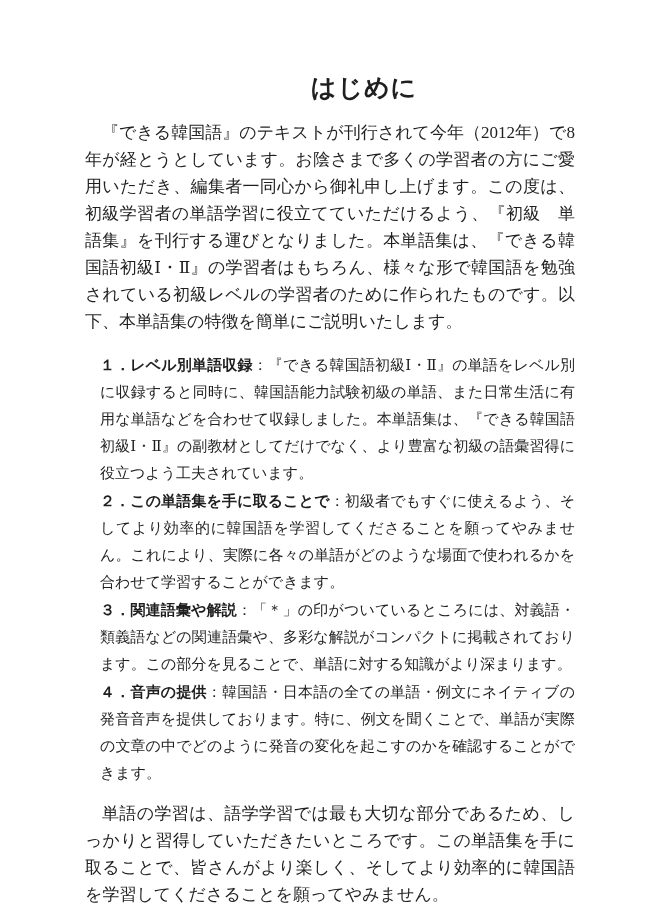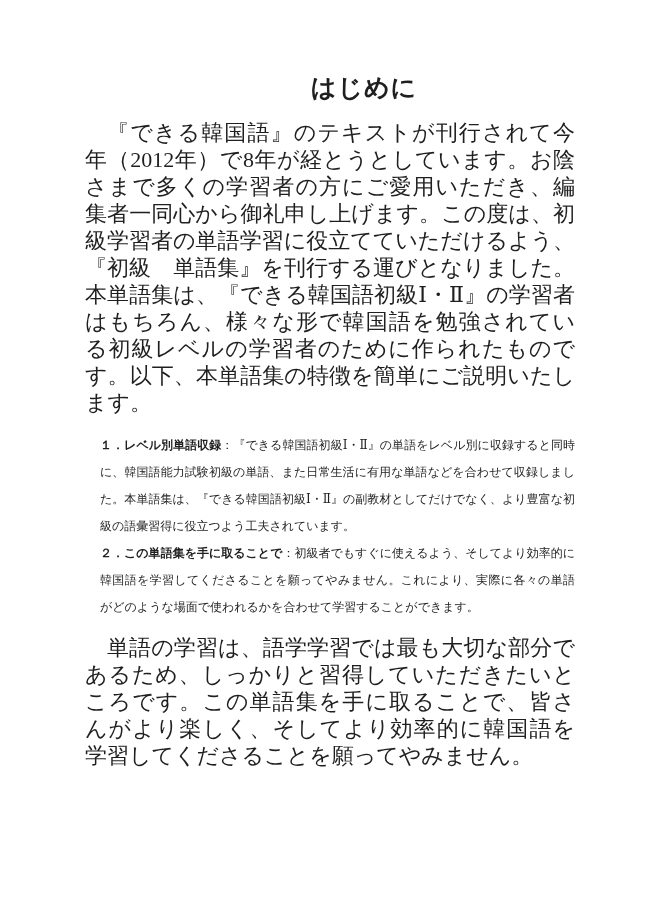--- a/index.html
+++ b/index.html
@@ -27,35 +27,35 @@
     left: 34px;
     text-align: center;
     font-family: "Liberation Sans", "DejaVu Sans", sans-serif;
     font-weight: bold;
     font-size: 25px;
     line-height: 26px;
     letter-spacing: 1px;
   }
   .para {
     margin: 0;
-    font-size: 22px;
+    font-size: 17px;
     line-height: 27px;
     text-align: justify;
     text-justify: inter-ideograph;
   }
   .intro {
     margin-top: 19px;
     text-indent: 1em;
   }
   .features {
     margin: 16px 0 0 15px;
   }
   .feature {
     margin: 0;
-    font-size: 12px;
+    font-size: 15px;
     line-height: 27px;
     text-align: justify;
     text-justify: inter-ideograph;
   }
   .feature-head {
     font-family: "Liberation Sans", "DejaVu Sans", sans-serif;
     font-weight: bold;
   }
   .closing {
     margin-top: 13px;
@@ -66,17 +66,19 @@
 <body>
 
 <div class="page">
   <h1 class="title">はじめに</h1>
 
   <p class="para intro">『できる韓国語』のテキストが刊行されて今年（2012年）で8年が経とうとしています。お陰さまで多くの学習者の方にご愛用いただき、編集者一同心から御礼申し上げます。この度は、初級学習者の単語学習に役立てていただけるよう、『初級　単語集』を刊行する運びとなりました。本単語集は、『できる韓国語初級Ⅰ・Ⅱ』の学習者はもちろん、様々な形で韓国語を勉強されている初級レベルの学習者のために作られたものです。以下、本単語集の特徴を簡単にご説明いたします。</p>
 
   <div class="features">
       <p class="feature"><span class="feature-head">１．</span><span class="feature-head">レベル別単語収録</span><span>：</span><span>『できる韓国語初級Ⅰ・Ⅱ』の単語をレベル別に収録すると同時に、韓国語能力試験初級の単語、また日常生活に有用な単語などを合わせて収録しました。本単語集は、『できる韓国語初級Ⅰ・Ⅱ』の副教材としてだけでなく、より豊富な初級の語彙習得に役立つよう工夫されています。</span></p>
       <p class="feature"><span class="feature-head">２．</span><span class="feature-head">この単語集を手に取ることで</span><span>：</span><span>初級者でもすぐに使えるよう、そしてより効率的に韓国語を学習してくださることを願ってやみません。これにより、実際に各々の単語がどのような場面で使われるかを合わせて学習することができます。</span></p>
+      <p class="feature"><span class="feature-head">３．</span><span class="feature-head">関連語彙や解説</span><span>：</span><span>「＊」の印がついているところには、対義語・類義語などの関連語彙や、多彩な解説がコンパクトに掲載されております。この部分を見ることで、単語に対する知識がより深まります。</span></p>
+      <p class="feature"><span class="feature-head">４．</span><span class="feature-head">音声の提供</span><span>：</span><span>韓国語・日本語の全ての単語・例文にネイティブの発音音声を提供しております。特に、例文を聞くことで、単語が実際の文章の中でどのように発音の変化を起こすのかを確認することができます。</span></p>
     </div>
 
   <p class="para closing">単語の学習は、語学学習では最も大切な部分であるため、しっかりと習得していただきたいところです。この単語集を手に取ることで、皆さんがより楽しく、そしてより効率的に韓国語を学習してくださることを願ってやみません。</p>
 
 </div>
 
 </body></html>

